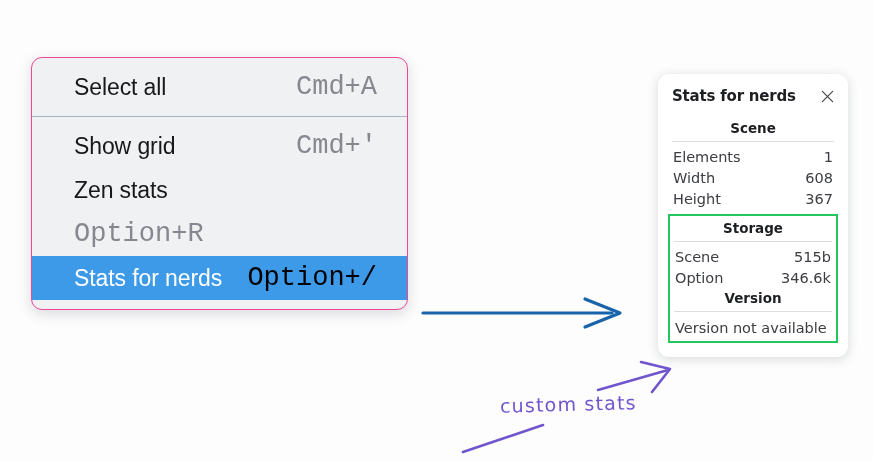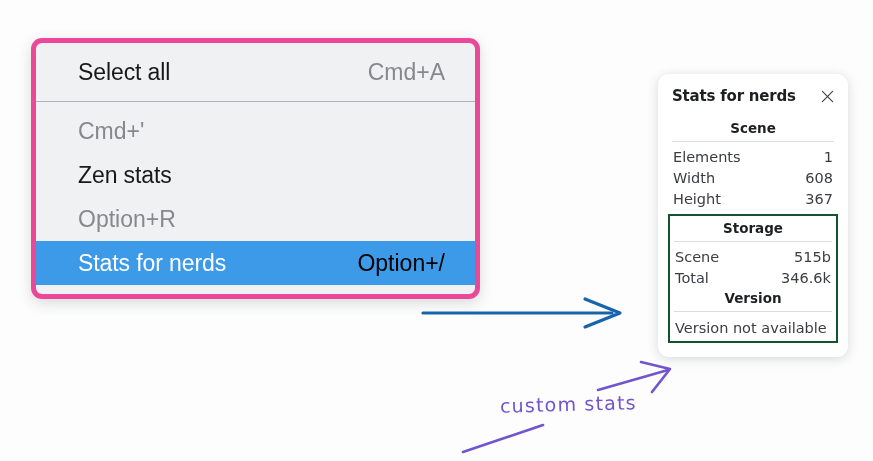--- a/index.html
+++ b/index.html
@@ -13,24 +13,24 @@
     position: relative;
     overflow: hidden;
     font-family: "Liberation Sans", sans-serif;
     background: #fdfdfd;
   }
 
   
   #context-menu {
     position: absolute;
     left: 31px;
-    top: 38px;
-    width: 449px;
+    top: 57px;
+    width: 377px;
     background: #f0f1f3;
-    border: 5px solid #ec4899;
+    border: 1px solid #ec4899;
     border-radius: 11px;
     box-shadow: 0 4px 14px rgba(40,50,65,0.17);
     padding: 7px 0 9px 0;
     box-sizing: border-box;
   }
   .menu-group { }
   .menu-separator {
     height: 1px;
     background: #aab4c2;
     margin: 7px 0 7px 0;
@@ -44,23 +44,24 @@
     box-sizing: border-box;
     cursor: default;
   }
   .menu-item .label {
     font-size: 23px;
     color: #17181a;
     letter-spacing: -0.1px;
     white-space: nowrap;
   }
   .menu-item .shortcut {
-    font-size: 23px;
+    font-size: 27px;
     color: #85888e;
     white-space: nowrap;
+    font-family: Liberation Mono, monospace;
   }
   .menu-item.highlighted {
     background: #3d9ae8;
   }
   .menu-item.highlighted .label { color: #ffffff; }
   .menu-item.highlighted .shortcut { color: #000000; }
 
   
   #stats-panel {
     position: absolute;
@@ -116,21 +117,21 @@
   .stat-row .k { white-space: nowrap; }
   .stat-row .v { white-space: nowrap; }
   .note-row {
     padding: 3px 13px 1px 5px;
     font-size: 14.5px;
     color: #3b3d42;
     white-space: nowrap;
   }
   
   #custom-stats-box {
-    border: 2px solid #14532d;
+    border: 2px solid #22c55e;
     margin: 4px 0 0 0;
     padding: 3px 0 4px 0;
   }
 
   
   #annotations {
     position: absolute;
     left: 0; top: 0;
     width: 873px; height: 461px;
     pointer-events: none;
@@ -156,20 +157,21 @@
     <div class="menu-item">
       <span class="label">Select all</span>
       <span class="shortcut">Cmd+A</span>
     </div>
   </div>
 
   <div class="menu-separator"></div>
 
   <div class="menu-group">
     <div class="menu-item">
+      <span class="label">Show grid</span>
       <span class="shortcut">Cmd+'</span>
     </div>
     <div class="menu-item">
       <span class="label">Zen stats</span>
     </div>
     <div class="menu-item">
       <span class="shortcut">Option+R</span>
     </div>
     <div class="menu-item highlighted">
       <span class="label">Stats for nerds</span>
@@ -209,21 +211,21 @@
   <div id="custom-stats-box">
 
     <div>
       <div class="section-head">Storage</div>
       <div class="rule"></div>
       <div class="stat-row">
         <span class="k">Scene</span>
         <span class="v">515b</span>
       </div>
       <div class="stat-row">
-        <span class="k">Total</span>
+        <span class="k">Option</span>
         <span class="v">346.6k</span>
       </div>
     </div>
 
     <div>
       <div class="section-head">Version</div>
       <div class="rule"></div>
       <div class="note-row">Version not available</div>
     </div>
 

